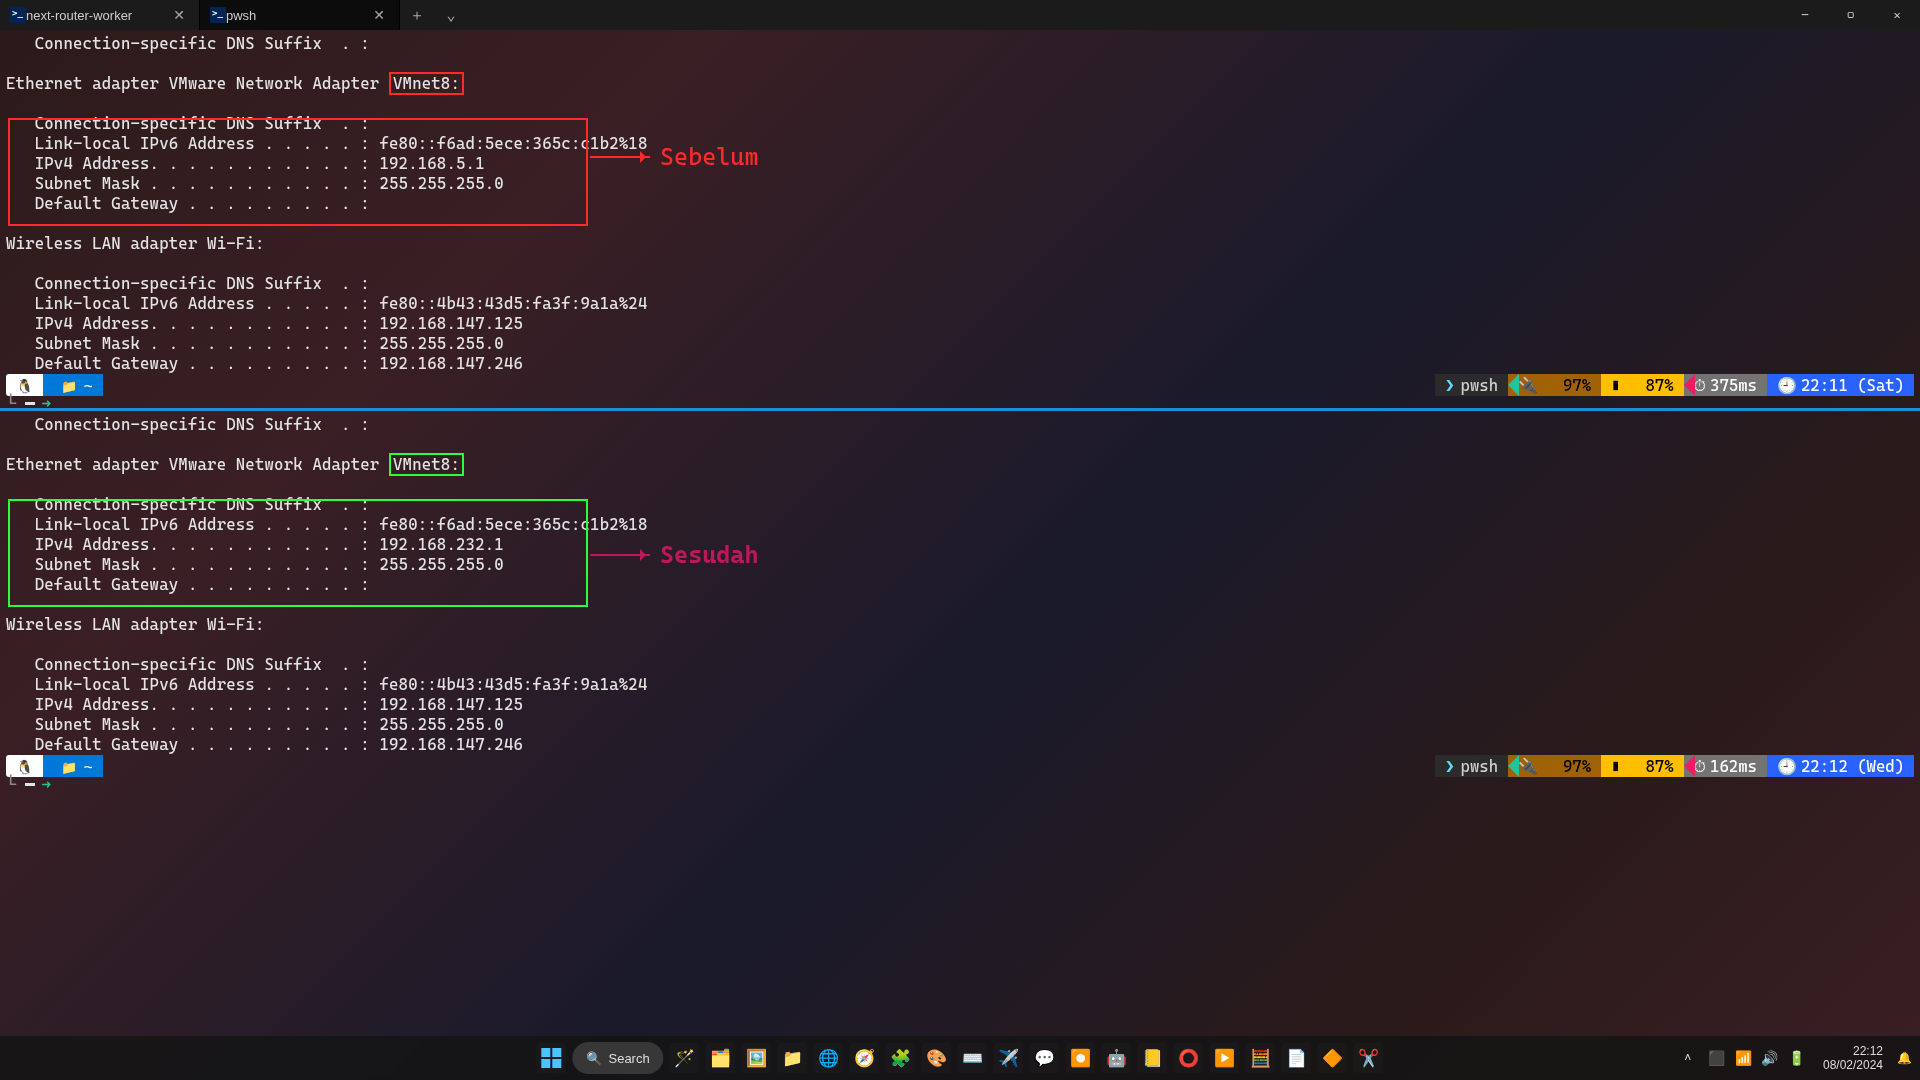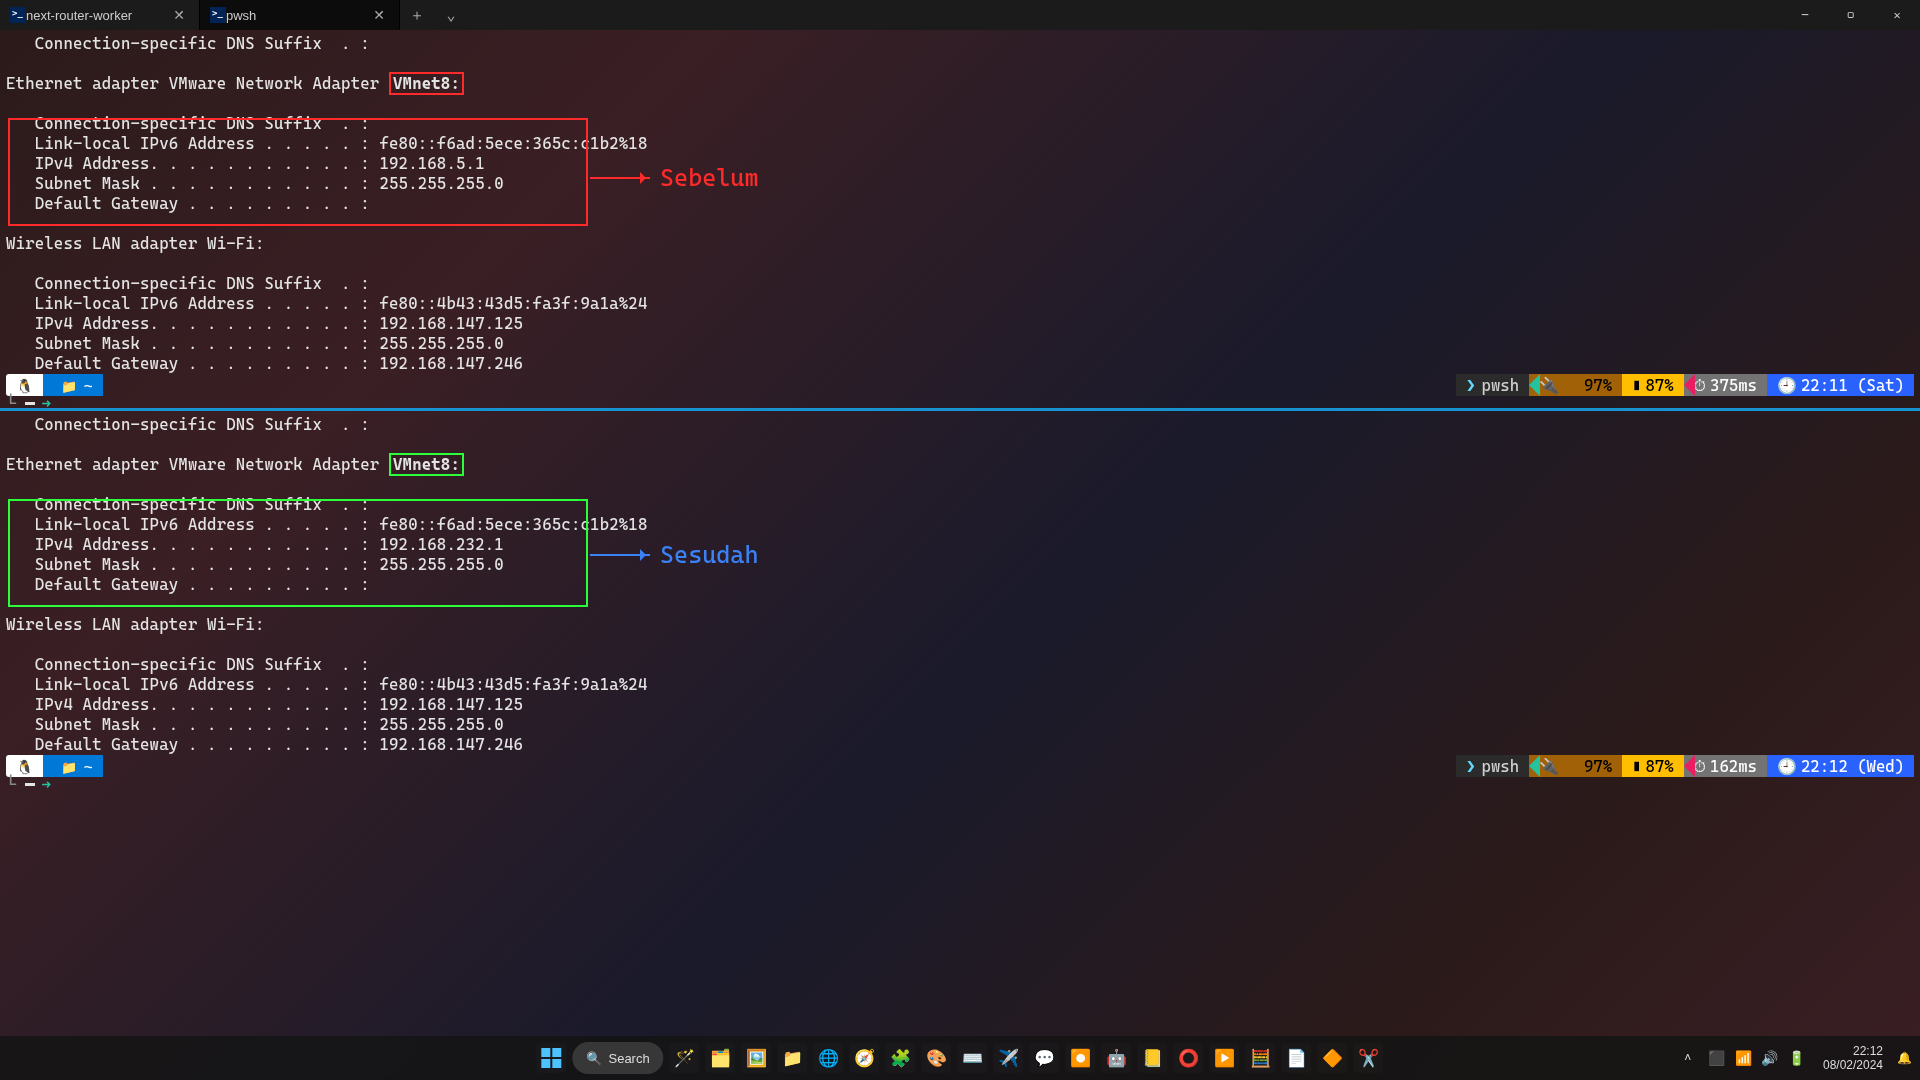--- a/index.html
+++ b/index.html
@@ -33,42 +33,42 @@
   
   .panes { display:flex; flex-direction:column; height:750px; }
   .pane { flex:1; position:relative; padding:4px 6px 0 6px; }
   .divider { height:3px; background:#1793d1; }
   pre { font-family:inherit; font-size:16px; line-height:20px; white-space:pre;
     letter-spacing:0.2px; color:#e4e4e4; }
   
   .box { position:absolute; border:2px solid; pointer-events:none; }
   .box.red  { border-color:#ff2a2a; }
   .box.green{ border-color:#2aff3a; }
-  .vm-hl   { padding:0 2px; border:2px solid;font-weight:bold; }
+  .vm-hl   { padding:0 2px; border:2px solid; }
   .arrow   { position:absolute; display:flex; align-items:center; gap:10px;
     font-size:24px; font-weight:500; }
   .arrow .line { height:2px; width:60px; background:currentColor; position:relative; }
   .arrow .line::after { content:""; position:absolute; right:-2px; top:-5px;
     border:6px solid transparent; border-left-color:currentColor; }
   .arrow.red   { color:#ff2a2a; }
-  .arrow.green { color:#3b82f6; }
+  .arrow.green { color:#be185d;font-weight:bold; }
   
   .prompt-row { position:absolute; left:6px; right:6px; display:flex; align-items:center;
     height:22px; font-size:16px; }
   .seg { display:inline-flex; align-items:center; padding:0 10px 0 10px; height:22px;
     position:relative; color:#000; }
   .seg.arrow-r::after { content:""; position:absolute; right:-11px; top:0;
     border:11px solid transparent; border-left-color:var(--bg); z-index:2; }
   .seg.arrow-l::before { content:""; position:absolute; left:-11px; top:0;
     border:11px solid transparent; border-right-color:var(--bg); z-index:2; }
   .os-seg   { --bg:#ffffff; background:#ffffff; border-radius:3px 0 0 3px; }
   .dir-seg  { --bg:#0078d7; background:#0078d7; color:#fff; margin-left:0; padding-left:18px; }
   .pwsh-seg { --bg:#2b2b2b; background:#2b2b2b; color:#d0d0d0; }
   .bat-seg  { --bg:#25c2a0; background:#a16207;gap:21px; }
-  .batp-seg { --bg:#ffbf00; background:#ffbf00; }
+  .batp-seg { --bg:#ffbf00; background:#ffbf00;gap:21px; }
   .tm-seg   { --bg:#e91e63; background:#737373; color:#fff; }
   .clk-seg  { --bg:#2962ff; background:#2962ff; color:#fff; border-radius:0 0 0 0; }
   .clk-seg::after{ content:""; position:absolute; right:-11px; top:0;
     border:11px solid transparent; border-left-color:#2962ff; }
   .right-cluster { margin-left:auto; display:flex; }
   .tilde { font-family:monospace; }
   .tux::before { content:"🐧"; font-size:14px; }
   .folder::before { content:"📁"; font-size:13px; margin-right:6px; }
   .plug::before { content:"🔌"; margin-right:4px; }
   .chip::before { content:"▮"; margin-right:4px; }
@@ -141,21 +141,21 @@
 <span></span>
 <span>Wireless LAN adapter Wi-Fi:</span>
 <span></span>
 <span>   Connection-specific DNS Suffix  . :</span>
 <span>   Link-local IPv6 Address . . . . . : fe80::4b43:43d5:fa3f:9a1a%24</span>
 <span>   IPv4 Address. . . . . . . . . . . : 192.168.147.125</span>
 <span>   Subnet Mask . . . . . . . . . . . : 255.255.255.0</span>
 <span>   Default Gateway . . . . . . . . . : 192.168.147.246</span></pre>
 
     <div class="box red" style="left:8px; top:88px; width:580px; height:108px;"></div>
-    <div class="arrow red" style="left:590px; top:134px;">
+    <div class="arrow red" style="left:590px; top:113px;">
       <div class="line"></div>
       <span>Sebelum</span>
     </div>
 
     <div class="prompt-row" style="top:344px;">
       <span class="seg os-seg arrow-r">
         <span class="tux"></span>
       </span>
       <span class="seg dir-seg arrow-r">
         <span class="folder"></span>

